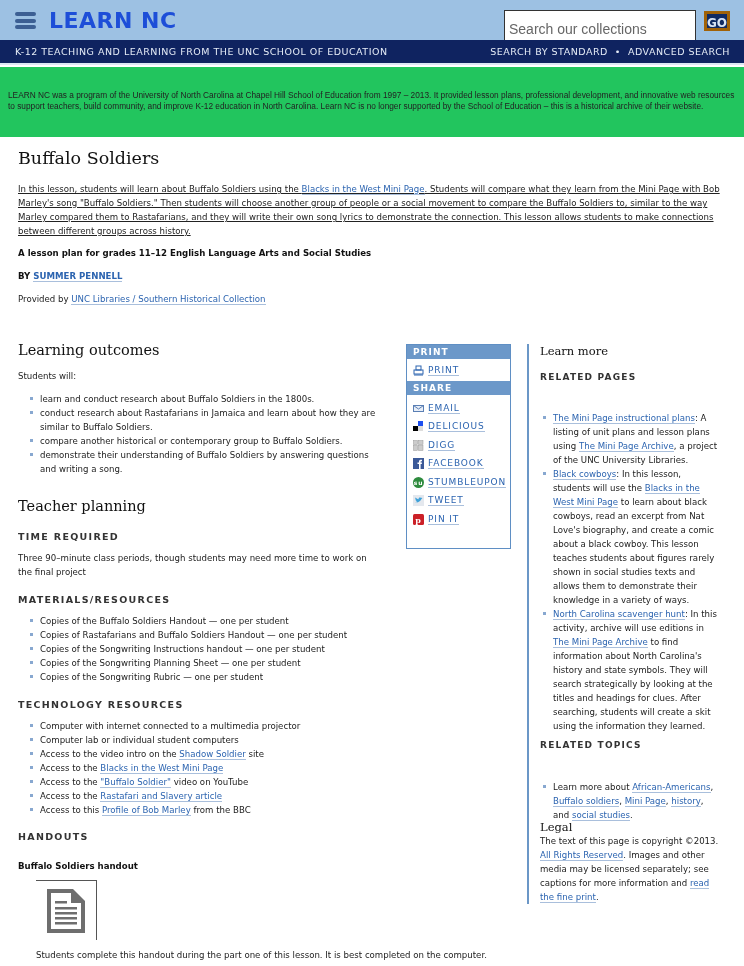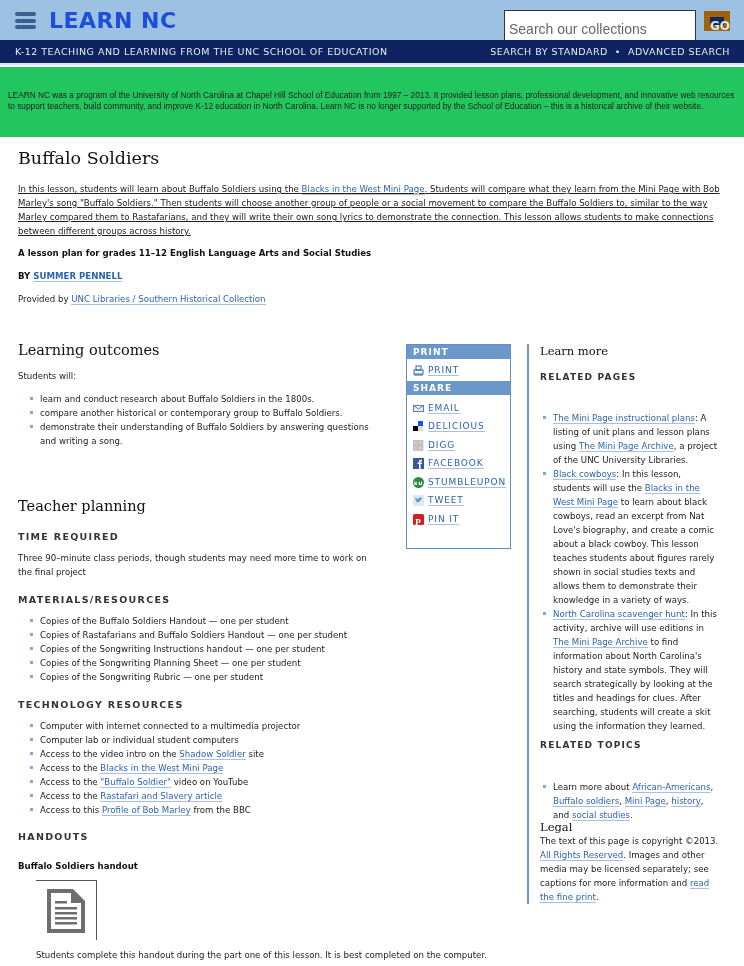--- a/index.html
+++ b/index.html
@@ -8,21 +8,21 @@
 
   a { color: #2c64b0; text-decoration: none; border-bottom: 1px solid #a9bfdc; }
 
   
   .topbar { position: absolute; left: 0; top: 0; width: 744px; height: 40px; background: #9dc1e3; }
   .hamburger { position: absolute; left: 15px; top: 12px; width: 21px; height: 17px; cursor: pointer; }
   .hamburger span { display: block; height: 4px; background: #3c5f93; border-radius: 2px; margin-bottom: 2.5px; }
   .logo { position: absolute; left: 49px; top: 8px; font-family: "DejaVu Sans", sans-serif; font-weight: bold; font-size: 22px; color: #1d4ed8; letter-spacing: 0.5px; }
   .search-input { position: absolute; left: 504px; top: 10px; width: 192px; height: 22px; border: 1px solid #333; background: #fff; font-family: "Liberation Sans", sans-serif; font-size: 14px; padding: 18px 4px; color: #555; }
   .search-input::placeholder { color: #666; }
-  .go-btn { position: absolute; left: 704px; top: 11px; width: 26px; height: 20px; background: #0f2a63; color: #d8e4f4; font-family: "DejaVu Sans", sans-serif; font-weight: bold; font-size: 12px; border: 6px solid #a16207; text-align: right; line-height: 18px; cursor: pointer; }
+  .go-btn { position: absolute; left: 704px; top: 11px; width: 26px; height: 20px; background: #0f2a63; color: #d8e4f4; font-family: "DejaVu Sans", sans-serif; font-weight: bold; font-size: 12px; border: 3px solid #a16207; text-align: right; line-height: 18px; cursor: pointer; }
 
   .navbar { position: absolute; left: 0; top: 40px; width: 744px; height: 25px; background: #0f2360; border-bottom: 2px solid #dde7f3; padding-left: 32px; }
   .tagline { position: absolute; left: 15px; top: 6px; font-size: 9.5px; color: #e4ebf6; letter-spacing: 0.5px; }
   .navlinks { position: absolute; right: 14px; top: 6px; font-size: 9.5px; color: #e4ebf6; letter-spacing: 0.5px; }
   .navlinks .sep { margin: 0 7px; }
   .navlinks a { color: #e4ebf6; border: none; }
 
   .notice { position: absolute; left: 0; top: 67px; width: 744px; height: 70px; background: #22c55e; padding: 23px 8px 16px 8px; font-family: "Liberation Sans", sans-serif; font-size: 8.3px; line-height: 11px; color: #222; }
 
   
@@ -87,20 +87,21 @@
 <h1 class="page-title">Buffalo Soldiers</h1>
 <p class="intro"><span>In this lesson, students will learn about Buffalo Soldiers using the </span><a>Blacks in the West Mini Page</a><span>. Students will compare what they learn from the Mini Page with Bob Marley's song "Buffalo Soldiers." Then students will choose another group of people or a social movement to compare the Buffalo Soldiers to, similar to the way Marley compared them to Rastafarians, and they will write their own song lyrics to demonstrate the connection. This lesson allows students to make connections between different groups across history.</span></p>
 <div class="grade-line">A lesson plan for grades 11–12 English Language Arts and Social Studies</div>
 <div class="byline"><span>BY</span> <a>Summer Pennell</a></div>
 <div class="provided"><span>Provided by</span> <a>UNC Libraries / Southern Historical Collection</a></div>
 
 <h2 class="section-h" style="top:342px">Learning outcomes</h2>
 <div class="small-text" style="top:369px">Students will:</div>
 <ul class="blist" style="top:392px; width:355px">
   <li>learn and conduct research about Buffalo Soldiers in the 1800s.</li>
+  <li>conduct research about Rastafarians in Jamaica and learn about how they are similar to Buffalo Soldiers.</li>
   <li>compare another historical or contemporary group to Buffalo Soldiers.</li>
   <li>demonstrate their understanding of Buffalo Soldiers by answering questions and writing a song.</li>
 </ul>
 
 <h2 class="section-h" style="top:498px">Teacher planning</h2>
 <div class="subhead" style="top:531px">TIME REQUIRED</div>
 <div class="small-text" style="top:551px; width:365px">Three 90–minute class periods, though students may need more time to work on the final project</div>
 <div class="subhead" style="top:594px">MATERIALS/RESOURCES</div>
 <ul class="blist" style="top:614px; width:360px">
   <li>Copies of the Buffalo Soldiers Handout — one per student</li>

